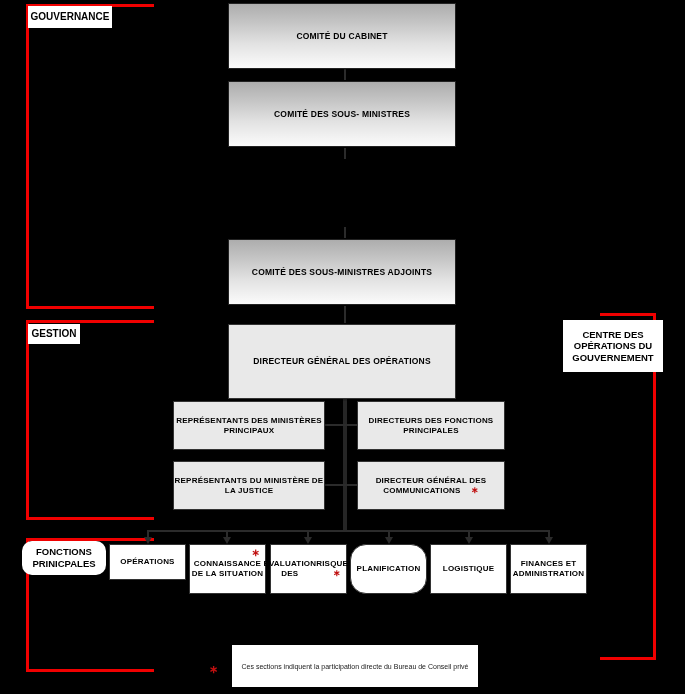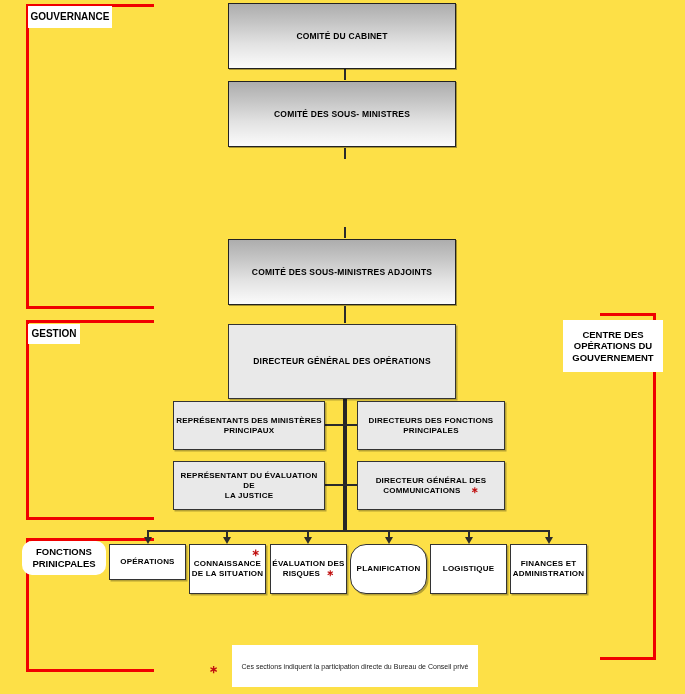--- a/index.html
+++ b/index.html
@@ -4,21 +4,21 @@
 <style>
   html, body {
     margin: 0;
     padding: 0;
     background: #808080;
   }
   #canvas {
     position: relative;
     width: 685px;
     height: 694px;
-    background: #fde047;
+    background: #000000;
     font-family: "Liberation Sans", sans-serif;
     overflow: hidden;
   }
 
   
   .node {
     position: absolute;
     box-sizing: border-box;
     display: flex;
     align-items: center;
@@ -190,21 +190,21 @@
   </div>
   <div class="conn" style="left:325px; top:424px; width:20px; height:2px;"></div>
 
   <div class="node tier-mgmt" style="left:357px; top:401px; width:148px; height:49px; flex-direction:column;">
     <span>DIRECTEURS DES FONCTIONS</span>
     <span>PRINCIPALES</span>
   </div>
   <div class="conn" style="left:345px; top:424px; width:13px; height:2px;"></div>
 
   <div class="node tier-mgmt" style="left:173px; top:461px; width:152px; height:49px; flex-direction:column;">
-    <span>REPRÉSENTANT DU ÉVALUATION DE</span>
+    <span>REPRÉSENTANTS DU MINISTÈRE DE</span>
     <span>LA JUSTICE</span>
   </div>
   <div class="conn" style="left:325px; top:484px; width:20px; height:2px;"></div>
 
   <div class="node tier-mgmt" style="left:357px; top:461px; width:148px; height:49px; flex-direction:column;">
     <span>DIRECTEUR GÉNÉRAL DES</span>
     <span>
       <span>COMMUNICATIONS</span>
       <span class="star" style="margin-left:8px;">∗</span>
     </span>
@@ -234,21 +234,21 @@
   <div class="node tier-func" style="left:109px; top:544px; width:77px; height:36px; flex-direction:column;">
     <span>OPÉRATIONS</span>
   </div>
 
   <div class="node tier-func" style="left:189px; top:544px; width:77px; height:50px; flex-direction:column;">
     <span class="star-small" style="right:5px; top:2px;">∗</span>
     <span>CONNAISSANCE</span>
     <span>DE LA SITUATION</span>
   </div>
 
-  <div class="node tier-func" style="left:270px; top:544px; width:77px; height:50px; flex-direction:column;">
+  <div class="node tier-func" style="left:270px; top:544px; width:77px; height:50px; flex-direction:row;">
     <span>ÉVALUATION DES</span>
     <span>
       <span>RISQUES</span>
       <span class="star" style="margin-left:4px;">∗</span>
     </span>
   </div>
 
   <div class="node tier-func" style="left:350px; top:544px; width:77px; height:50px; flex-direction:column;border-radius:16px;">
     <span>PLANIFICATION</span>
   </div>

